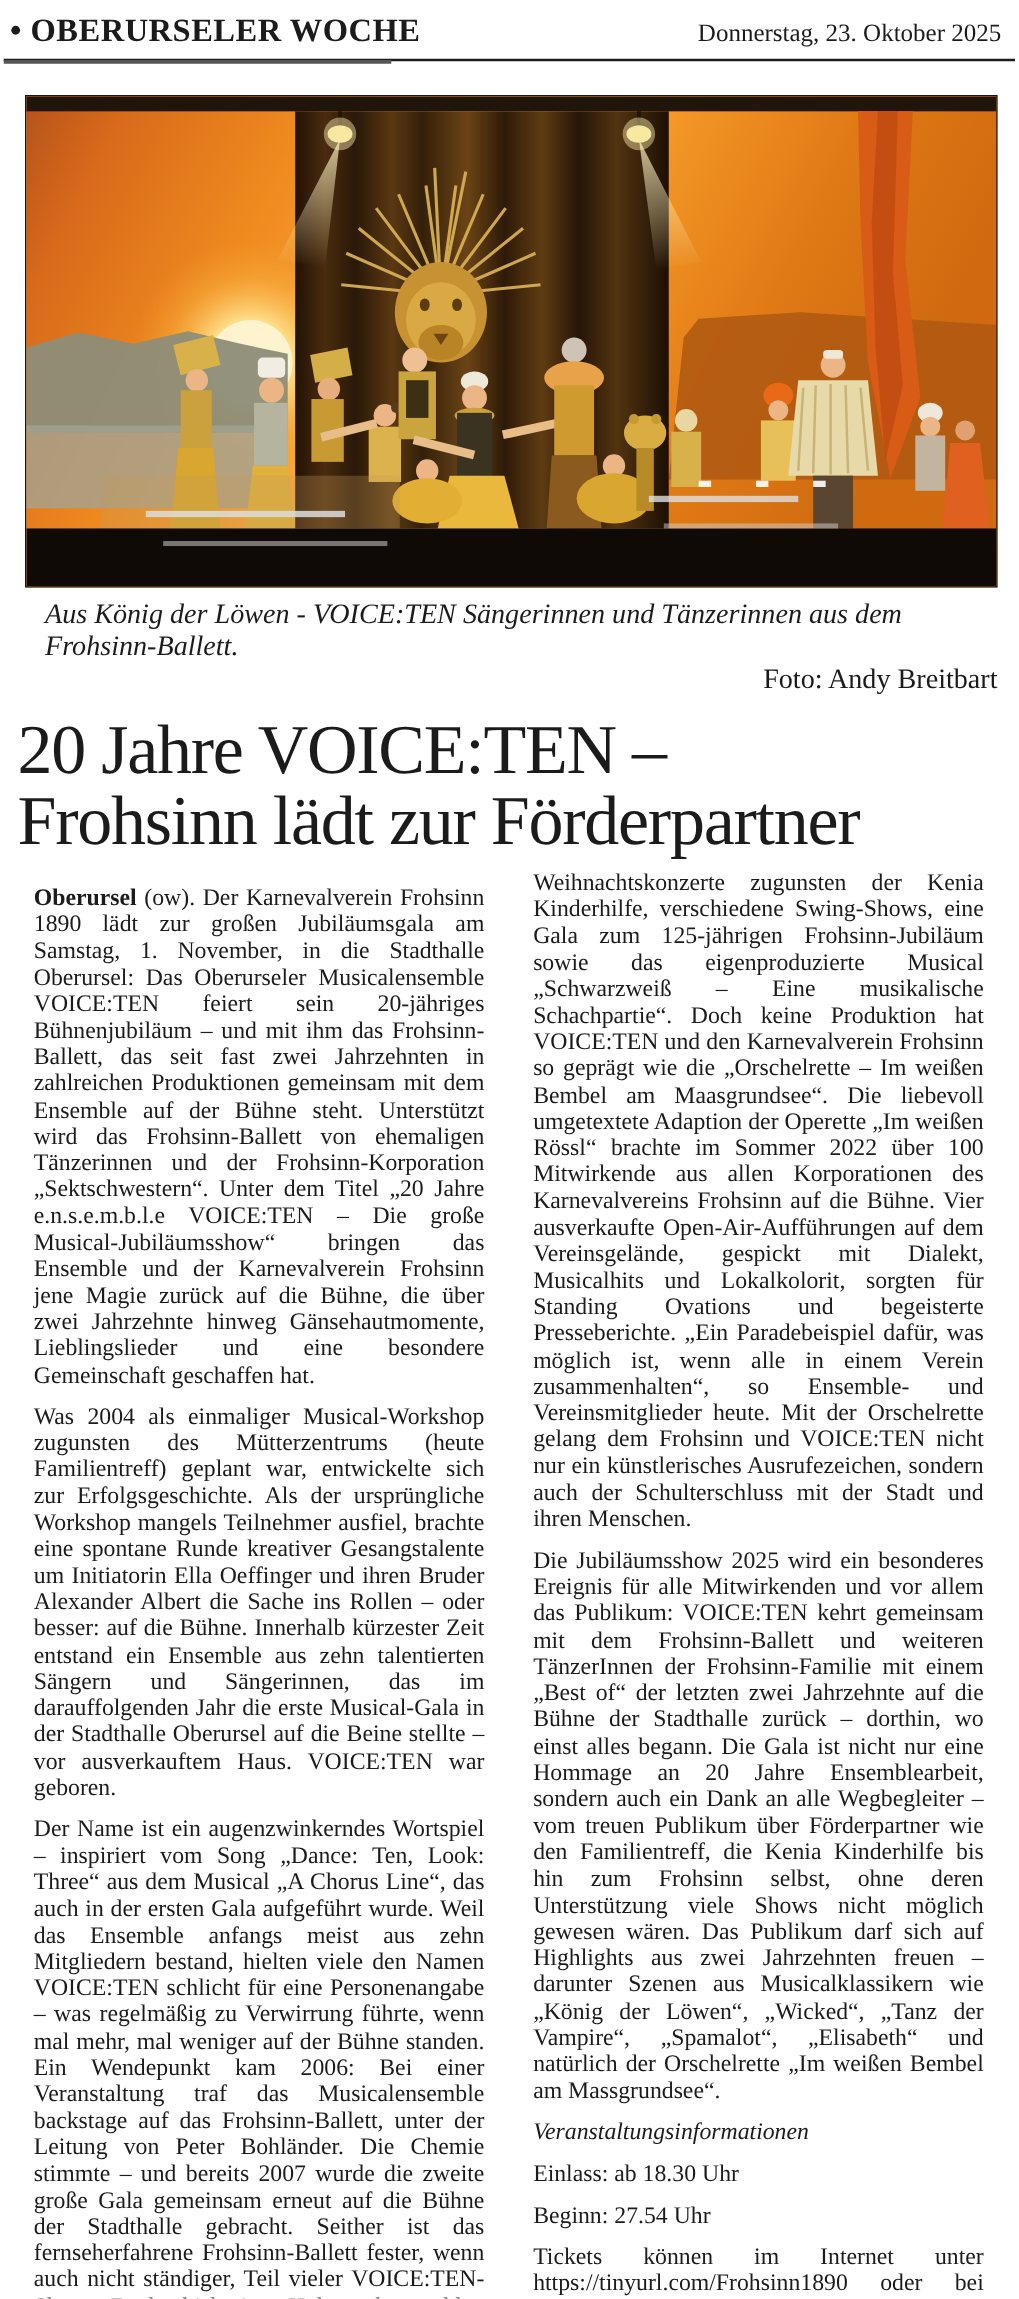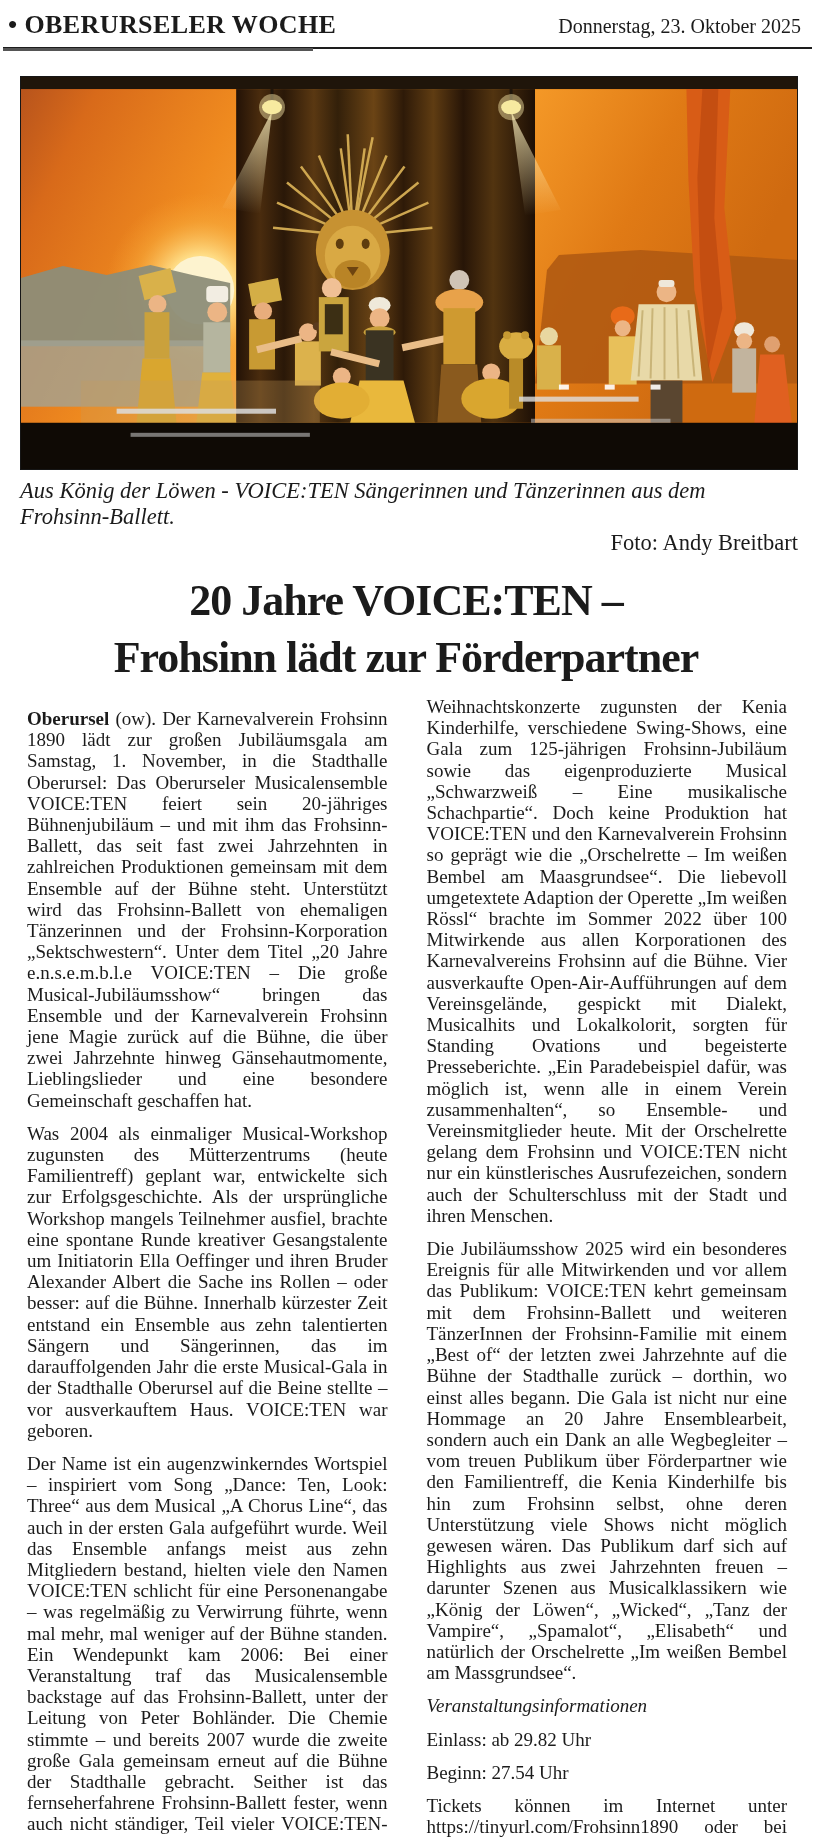--- a/index.html
+++ b/index.html
@@ -25,27 +25,27 @@
   .masthead-rule .rule-full{position:absolute;left:0;right:0;top:0;height:2px;background:#1d1d1d;}
   .masthead-rule .rule-left{position:absolute;left:0;width:310px;top:1px;height:3px;background:#555;}
   
   .photo-frame{
     margin:25px 17px 0 20px;
     height:392px;
     border:1px solid #161616;
     position:relative;overflow:hidden;background:#e88a20;
   }
   .photo-frame svg{display:block;width:100%;height:100%;}
-  .caption-block{margin:8px 17px 0 20px;font-size:22.5px;line-height:26px;}
+  .caption-block{margin:8px 17px 0 36px;font-size:22.5px;line-height:26px;}
   .caption-main{font-style:italic;}
   .caption-credit{text-align:right;font-style:normal;}
   
   .headline{
     margin:16px 17px 6px 14px;
-    font-weight:bold;font-size:44px;line-height:57px;letter-spacing:-1px;text-align:center;
+    font-weight:normal;font-size:56px;line-height:57px;letter-spacing:-1px;
   }
   
   .article{
     margin:10px 16px 0 15px;
     height:1185px;
     column-count:2;column-gap:15px;column-fill:auto;
     text-align:justify;
     font-size:19px;line-height:21.2px;
     overflow:hidden;
     hyphens:auto;-webkit-hyphens:auto;
@@ -266,18 +266,18 @@
     <span>20 Jahre VOICE:TEN –</span><br>
     <span>Frohsinn lädt zur Förderpartner</span>
   </h1>
 
   <div class="article" lang="de">
     <p><span class="lead-in">Oberursel</span><span> (ow). Der Karnevalverein Frohsinn 1890 lädt zur großen Jubiläumsgala am Samstag, 1. November, in die Stadthalle Oberursel: Das Oberurseler Musicalensemble VOICE:TEN feiert sein 20-jähriges Bühnenjubiläum – und mit ihm das Frohsinn-Ballett, das seit fast zwei Jahrzehnten in zahlreichen Produktionen gemeinsam mit dem Ensemble auf der Bühne steht. Unterstützt wird das Frohsinn-Ballett von ehemaligen Tänzerinnen und der Frohsinn-Korporation „Sektschwestern“. Unter dem Titel „20 Jahre e.n.s.e.m.b.l.e VOICE:TEN – Die große Musical-Jubiläumsshow“ bringen das Ensemble und der Karnevalverein Frohsinn jene Magie zurück auf die Bühne, die über zwei Jahrzehnte hinweg Gänsehautmomente, Lieblingslieder und eine besondere Gemeinschaft geschaffen hat.</span></p>
     <p>Was 2004 als einmaliger Musical-Workshop zugunsten des Mütterzentrums (heute Familientreff) geplant war, entwickelte sich zur Erfolgsgeschichte. Als der ursprüngliche Workshop mangels Teilnehmer ausfiel, brachte eine spontane Runde kreativer Gesangstalente um Initiatorin Ella Oeffinger und ihren Bruder Alexander Albert die Sache ins Rollen – oder besser: auf die Bühne. Innerhalb kürzester Zeit entstand ein Ensemble aus zehn talentierten Sängern und Sängerinnen, das im darauffolgenden Jahr die erste Musical-Gala in der Stadthalle Oberursel auf die Beine stellte – vor ausverkauftem Haus. VOICE:TEN war geboren.</p>
     <p>Der Name ist ein augenzwinkerndes Wortspiel – inspiriert vom Song „Dance: Ten, Look: Three“ aus dem Musical „A Chorus Line“, das auch in der ersten Gala aufgeführt wurde. Weil das Ensemble anfangs meist aus zehn Mitgliedern bestand, hielten viele den Namen VOICE:TEN schlicht für eine Personenangabe – was regelmäßig zu Verwirrung führte, wenn mal mehr, mal weniger auf der Bühne standen. Ein Wendepunkt kam 2006: Bei einer Veranstaltung traf das Musicalensemble backstage auf das Frohsinn-Ballett, unter der Leitung von Peter Bohländer. Die Chemie stimmte – und bereits 2007 wurde die zweite große Gala gemeinsam erneut auf die Bühne der Stadthalle gebracht. Seither ist das fernseherfahrene Frohsinn-Ballett fester, wenn auch nicht ständiger, Teil vieler VOICE:TEN-Shows. Zu den bisherigen Höhepunkten zählen Auftritte beim Hessentag, jährliche Weihnachtskonzerte zugunsten der Kenia Kinderhilfe, verschiedene Swing-Shows, eine Gala zum 125-jährigen Frohsinn-Jubiläum sowie das eigenproduzierte Musical „Schwarzweiß – Eine musikalische Schachpartie“. Doch keine Produktion hat VOICE:TEN und den Karnevalverein Frohsinn so geprägt wie die „Orschelrette – Im weißen Bembel am Maasgrundsee“. Die liebevoll umgetextete Adaption der Operette „Im weißen Rössl“ brachte im Sommer 2022 über 100 Mitwirkende aus allen Korporationen des Karnevalvereins Frohsinn auf die Bühne. Vier ausverkaufte Open-Air-Aufführungen auf dem Vereinsgelände, gespickt mit Dialekt, Musicalhits und Lokalkolorit, sorgten für Standing Ovations und begeisterte Presseberichte. „Ein Paradebeispiel dafür, was möglich ist, wenn alle in einem Verein zusammenhalten“, so Ensemble- und Vereinsmitglieder heute. Mit der Orschelrette gelang dem Frohsinn und VOICE:TEN nicht nur ein künstlerisches Ausrufezeichen, sondern auch der Schulterschluss mit der Stadt und ihren Menschen.</p>
     <p>Die Jubiläumsshow 2025 wird ein besonderes Ereignis für alle Mitwirkenden und vor allem das Publikum: VOICE:TEN kehrt gemeinsam mit dem Frohsinn-Ballett und weiteren TänzerInnen der Frohsinn-Familie mit einem „Best of“ der letzten zwei Jahrzehnte auf die Bühne der Stadthalle zurück – dorthin, wo einst alles begann. Die Gala ist nicht nur eine Hommage an 20 Jahre Ensemblearbeit, sondern auch ein Dank an alle Wegbegleiter – vom treuen Publikum über Förderpartner wie den Familientreff, die Kenia Kinderhilfe bis hin zum Frohsinn selbst, ohne deren Unterstützung viele Shows nicht möglich gewesen wären. Das Publikum darf sich auf Highlights aus zwei Jahrzehnten freuen – darunter Szenen aus Musicalklassikern wie „König der Löwen“, „Wicked“, „Tanz der Vampire“, „Spamalot“, „Elisabeth“ und natürlich der Orschelrette „Im weißen Bembel am Massgrundsee“.</p>
     <p class="italic">Veranstaltungsinformationen</p>
-    <p>Einlass: ab 29.82 Uhr</p>
+    <p>Einlass: ab 18.30 Uhr</p>
     <p>Beginn: 27.54 Uhr</p>
     <p>Tickets können im Internet unter https://tinyurl.com/Frohsinn1890 oder bei Eventim erworben werden. Informationen bietet auch die Homepage im Internet unter www.karnevalverein-frohsinn.de und www.voiceten.de.</p>
   </div>
 
 </div>
 
 </body></html>

